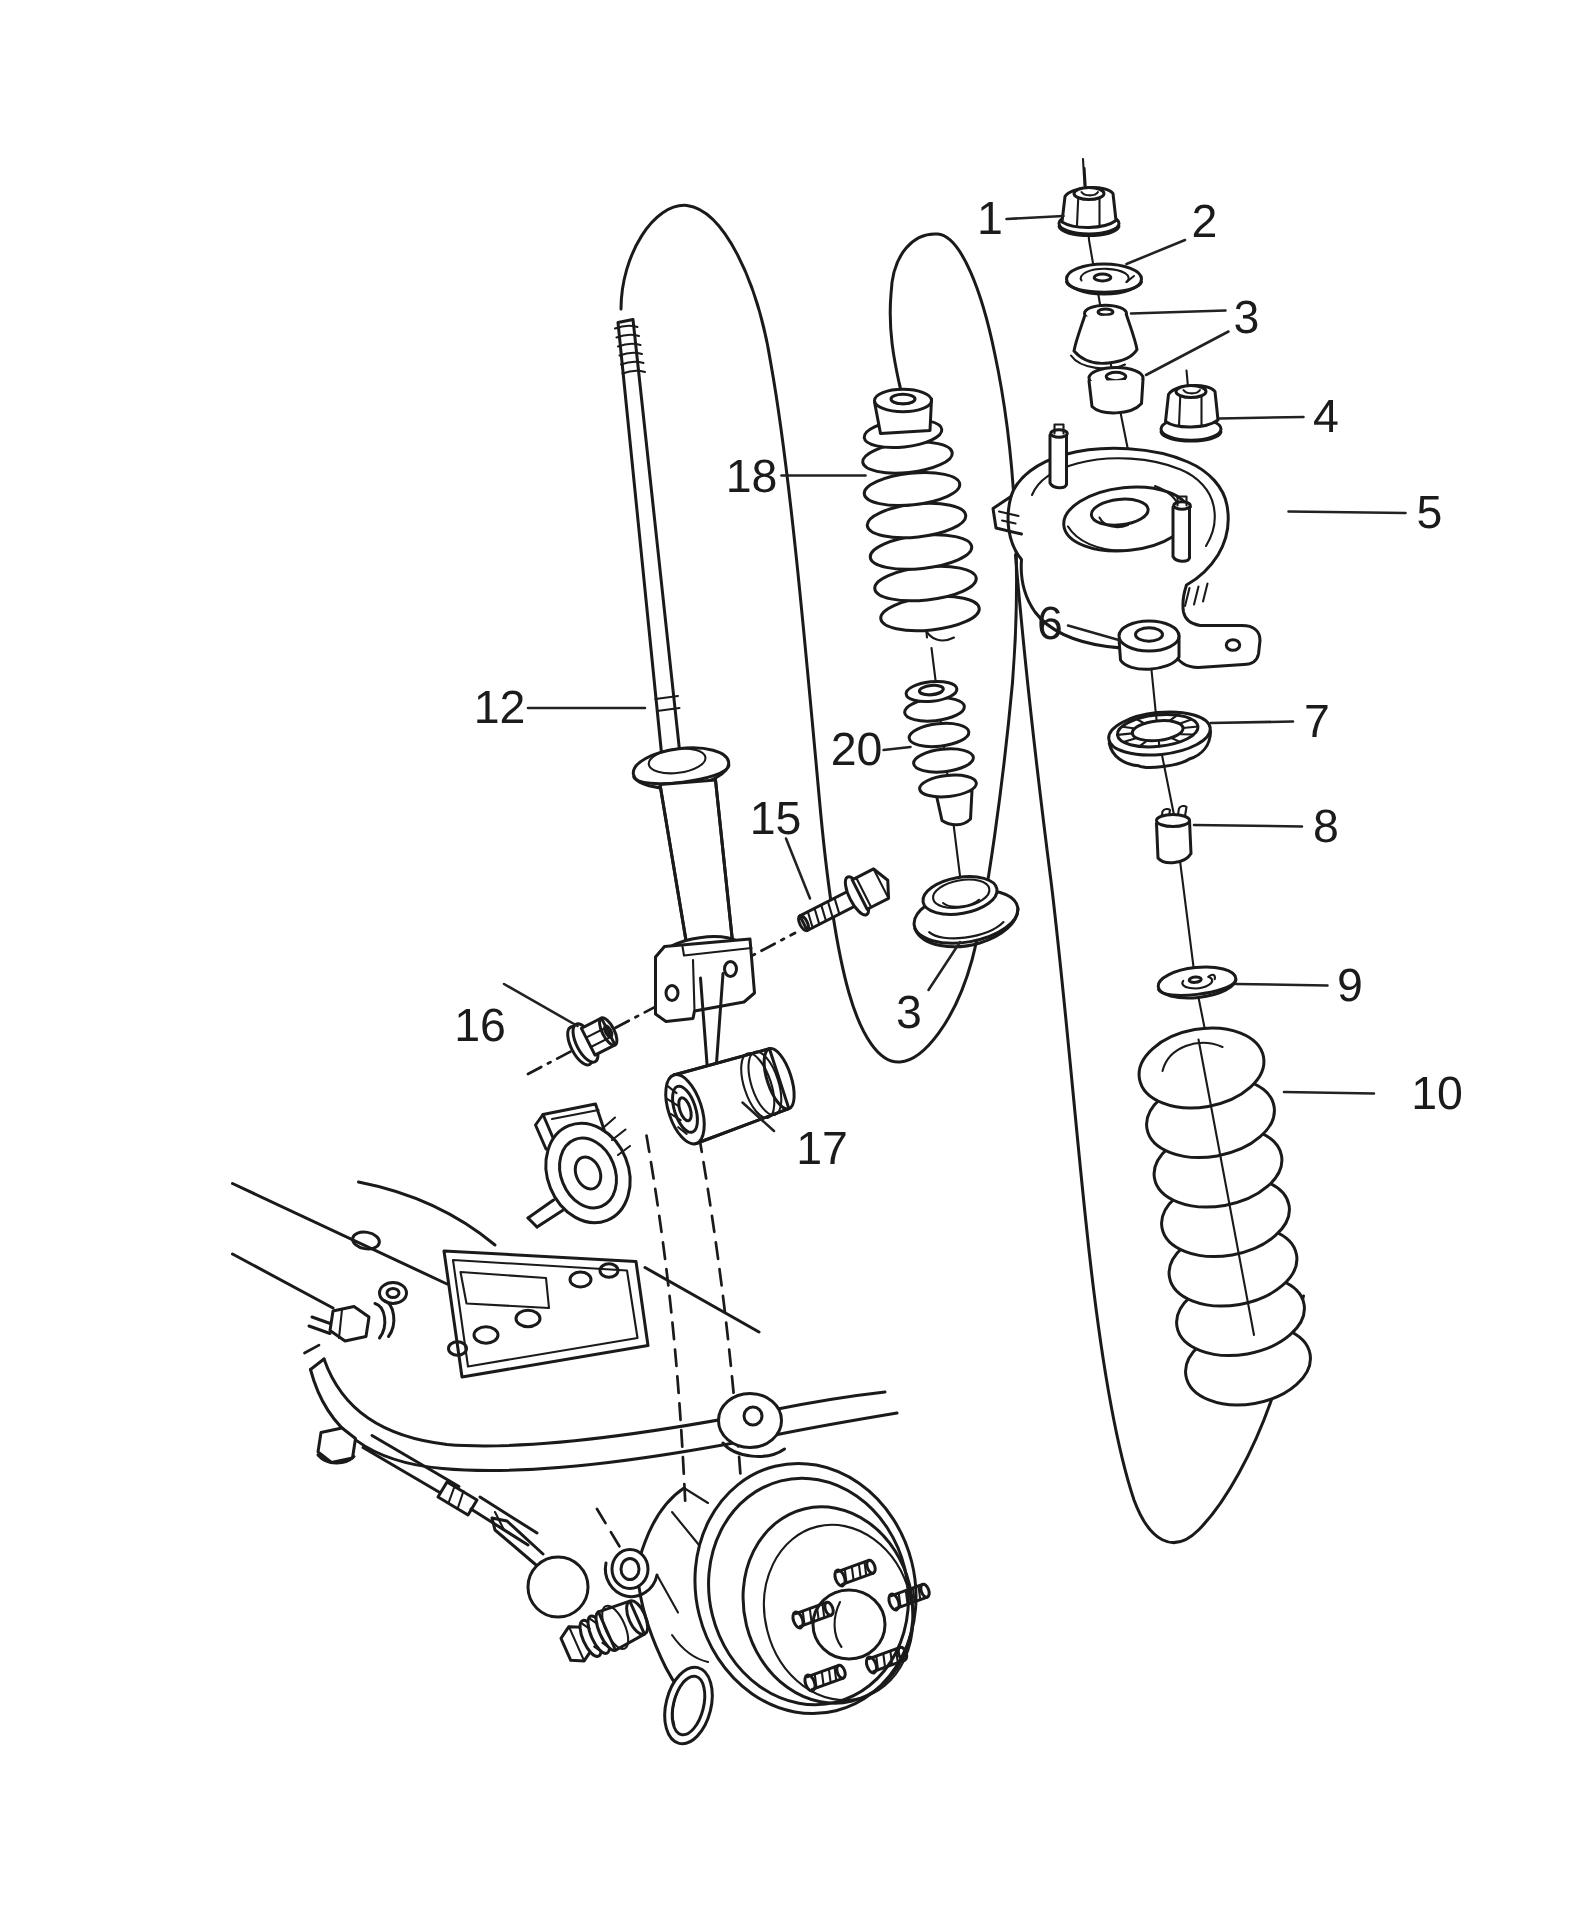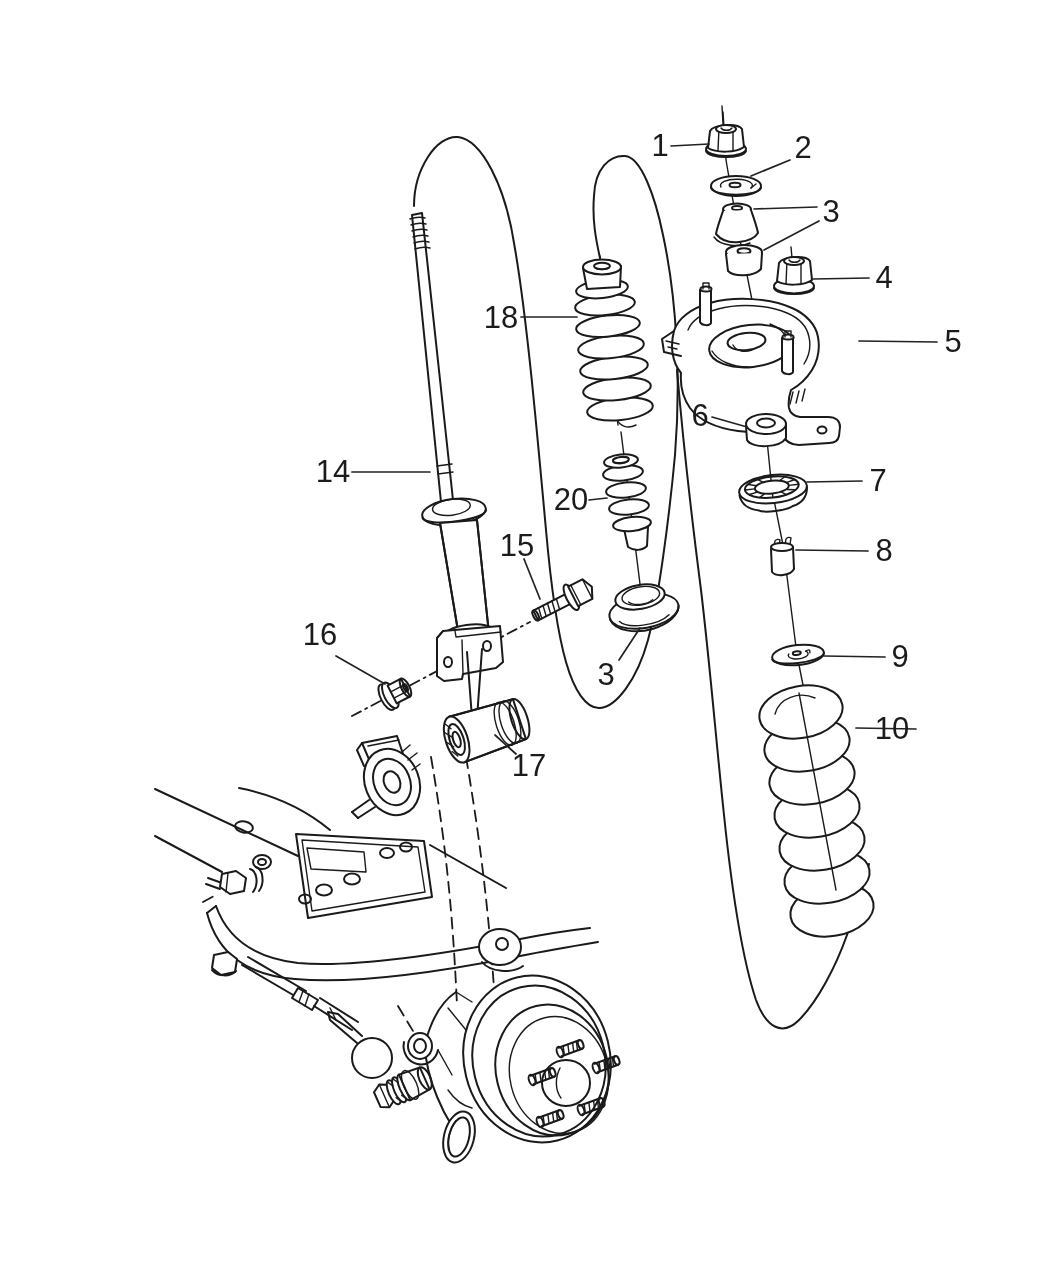--- a/index.html
+++ b/index.html
@@ -456,21 +456,21 @@
 
 <div class="callout" style="left:660px;top:146px">1</div>
 <div class="callout" style="left:803px;top:148px">2</div>
 <div class="callout" style="left:831px;top:212px">3</div>
 <div class="callout" style="left:884px;top:278px">4</div>
 <div class="callout" style="left:953px;top:342px">5</div>
 <div class="callout" style="left:700px;top:416px">6</div>
 <div class="callout" style="left:878px;top:481px">7</div>
 <div class="callout" style="left:884px;top:551px">8</div>
 <div class="callout" style="left:900px;top:657px">9</div>
-<div class="callout" style="left:892px;top:729px">10</div>
+<div class="callout" style="left:958px;top:729px">10</div>
 <div class="callout" style="left:501px;top:318px">18</div>
 <div class="callout" style="left:571px;top:500px">20</div>
 <div class="callout" style="left:606px;top:675px">3</div>
-<div class="callout" style="left:333px;top:472px">14</div>
+<div class="callout" style="left:333px;top:472px">12</div>
 <div class="callout" style="left:517px;top:546px">15</div>
-<div class="callout" style="left:320px;top:635px">16</div>
-<div class="callout" style="left:529px;top:766px">17</div>
+<div class="callout" style="left:320px;top:684px">16</div>
+<div class="callout" style="left:548px;top:766px">17</div>
 </div>
 
 </body></html>

